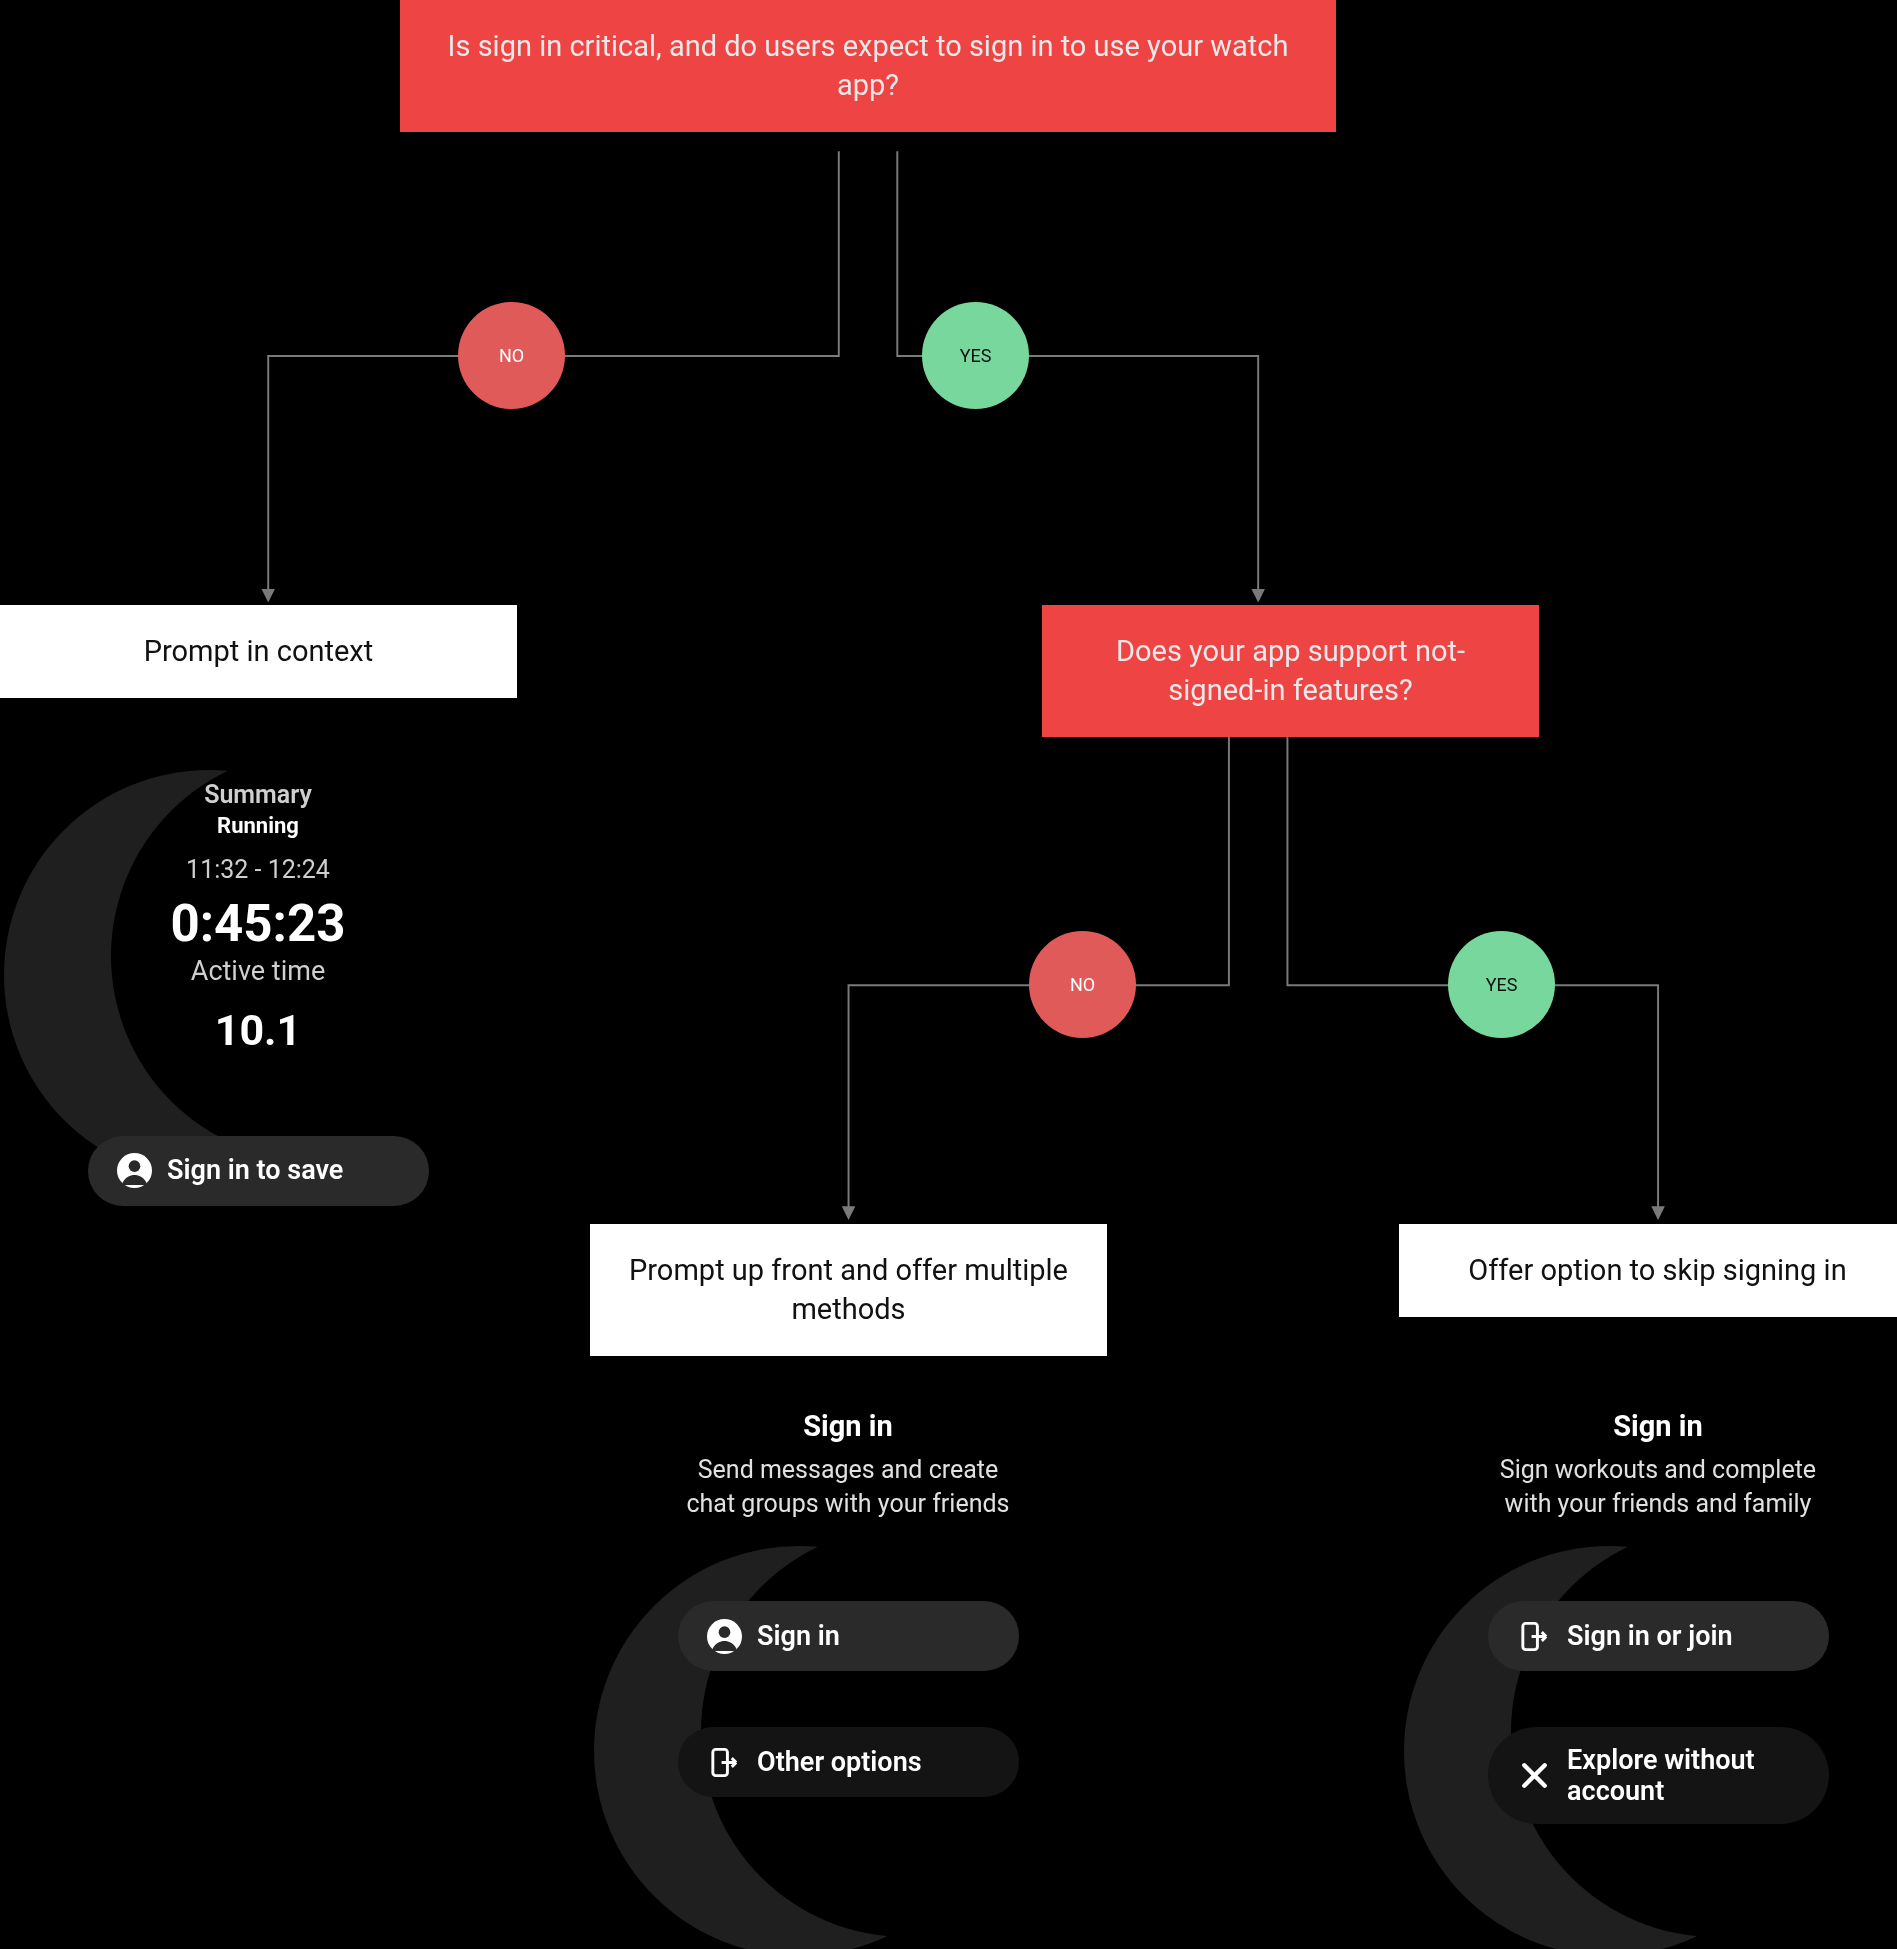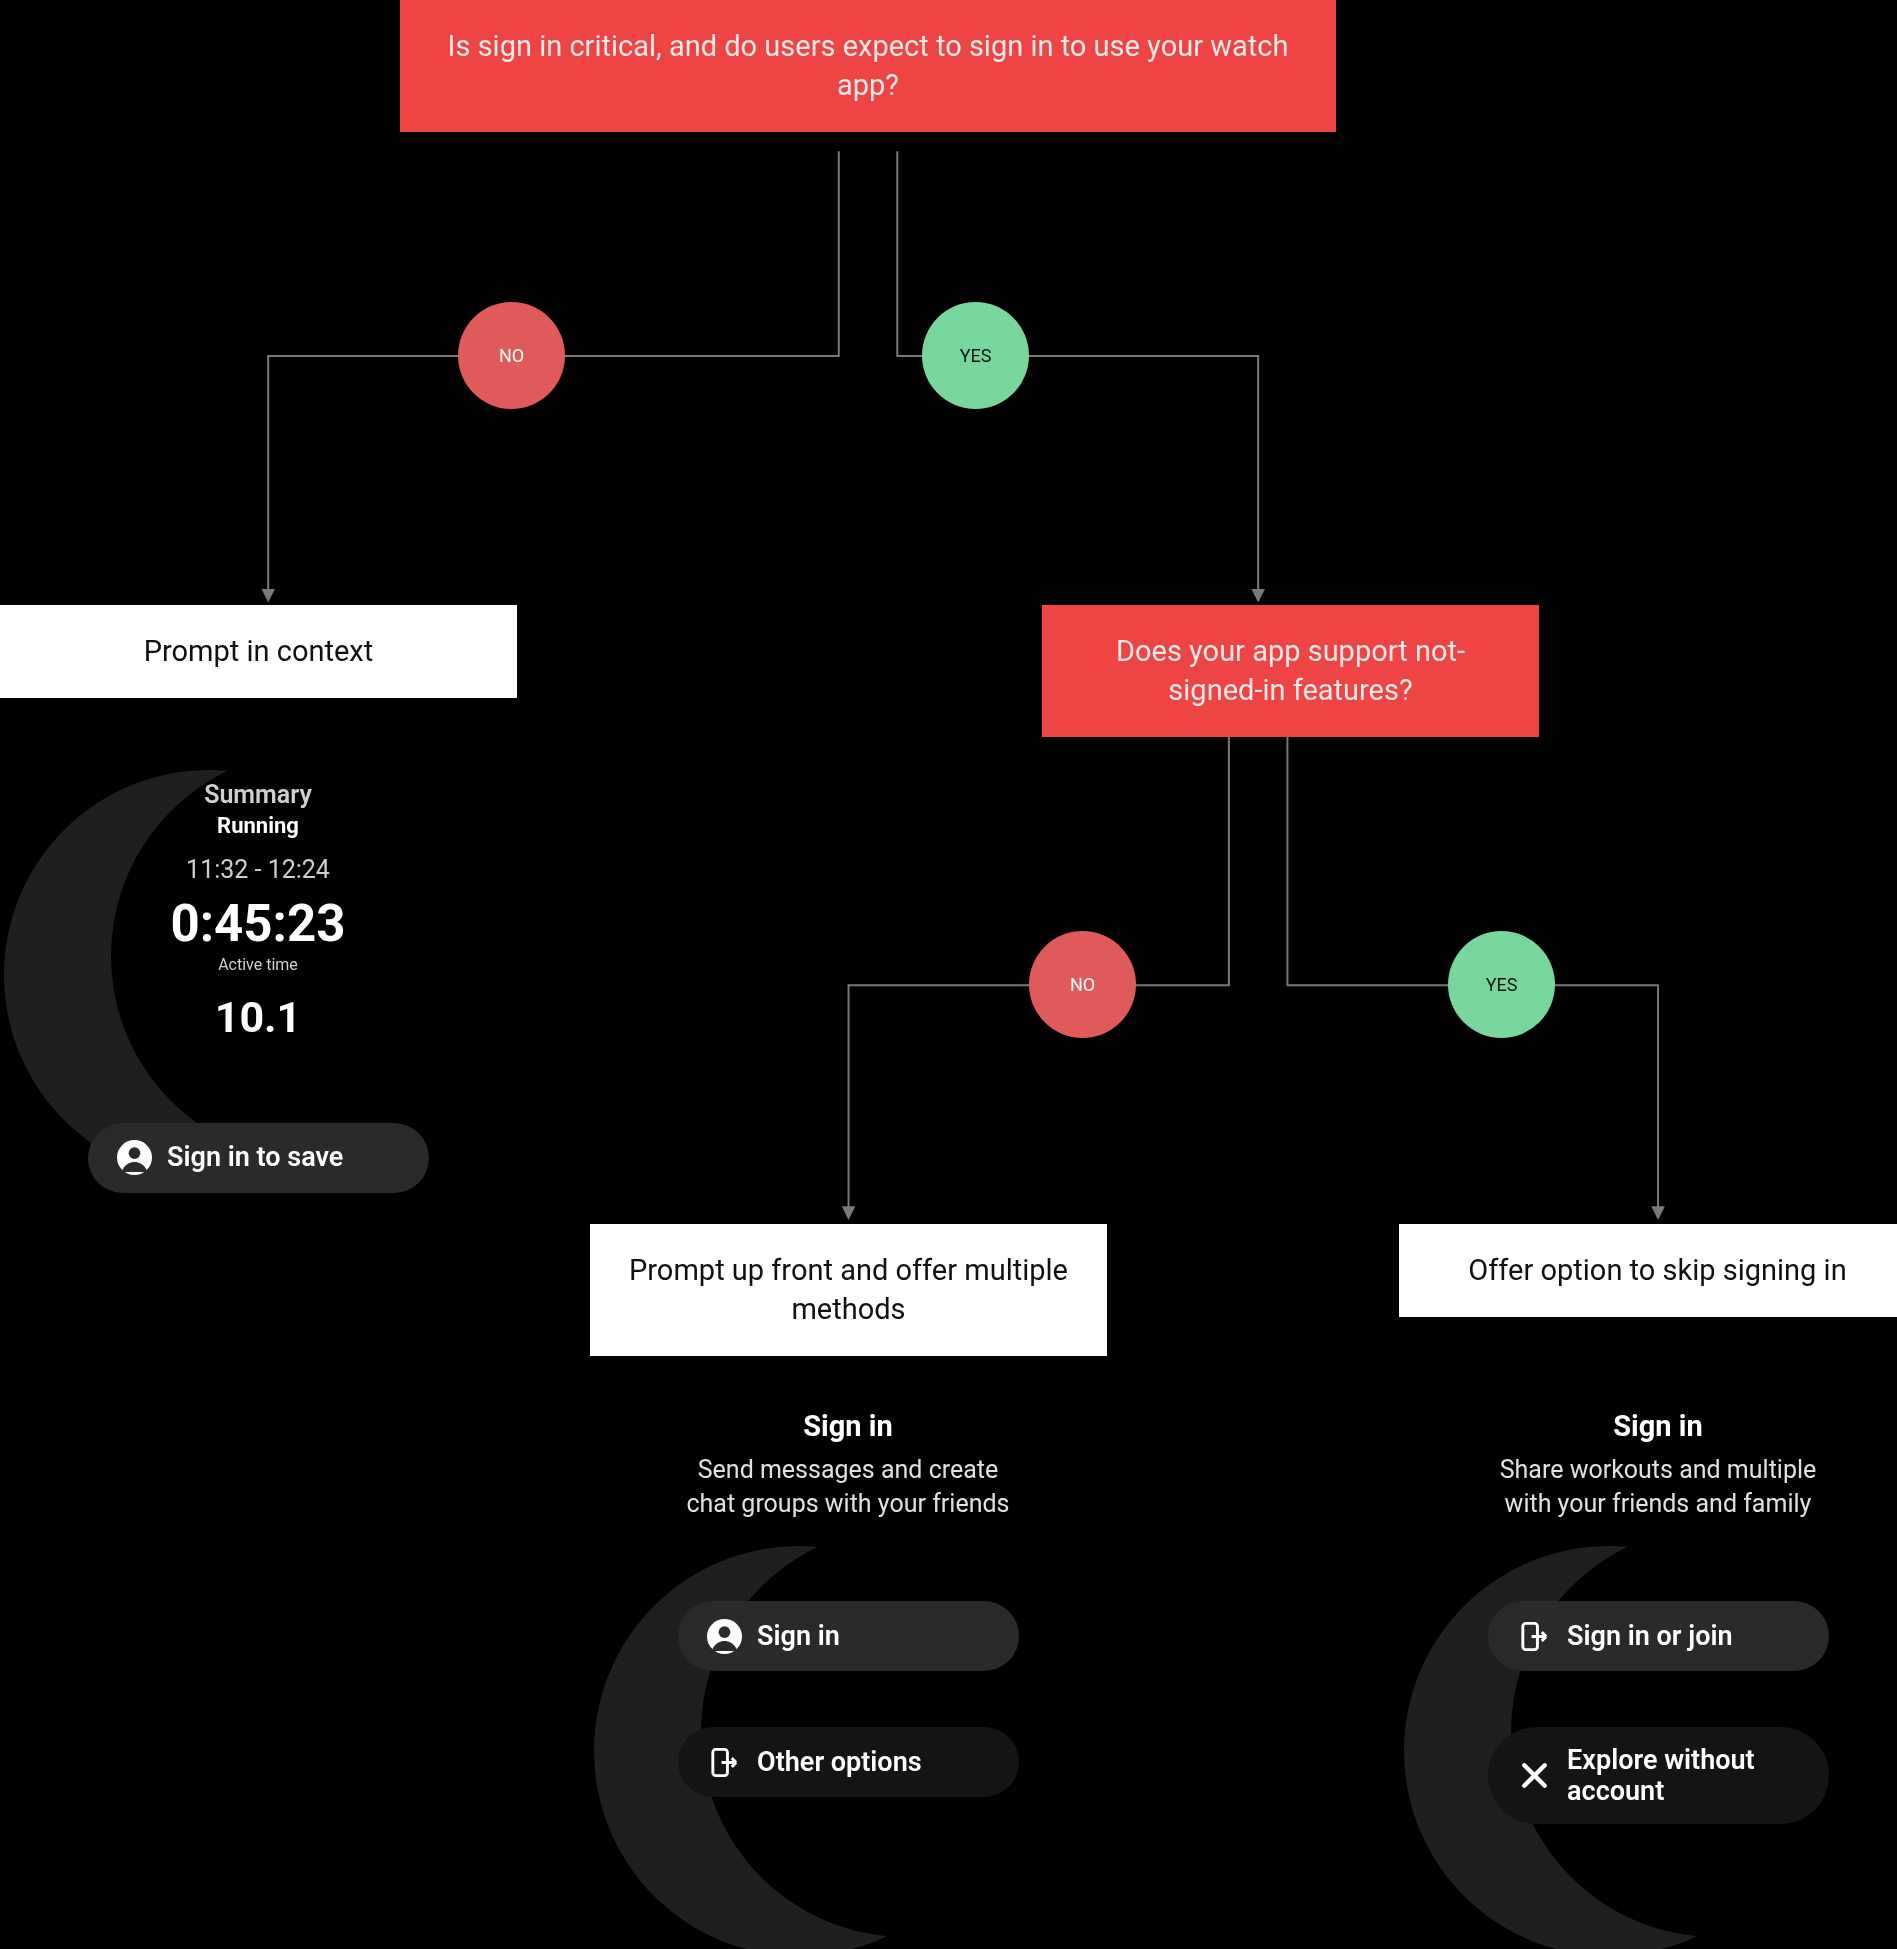--- a/index.html
+++ b/index.html
@@ -83,21 +83,21 @@
     line-height:1.15;
   }
   .chip svg, .chip .icon { flex: 0 0 35px; width:35px; height:35px; }
 
   .watch .title   { font-size: 29px; font-weight: 700; margin-bottom: 9.8px; }
   .watch .desc    { font-size: 25px; color:#e1e1e1; line-height:1.35; padding:0 19.5px;}
   .watch .summary-head { font-size:25px; color:#cfcfcf; font-weight:600; }
   .watch .summary-title{ font-size:22px; font-weight:700; margin-top:3.9px;}
   .watch .range   { font-size:25px; color:#cfcfcf; margin-top:17.6px;}
   .watch .big     { font-size:51px; font-weight:700; margin-top:9.8px;}
-  .watch .caption { font-size:16px; color:#cfcfcf; margin-top:2px;text-align:center;}
+  .watch .caption { font-size:27px; color:#cfcfcf; margin-top:2px;text-align:center;}
   .watch .big2    { font-size:43px; font-weight:700; margin-top:17.6px;}
 </style>
 </head>
 <body>
 
 <div class="canvas">
 
   <svg class="connectors" viewBox="0 0 1946 1999" preserveAspectRatio="none">
     <defs>
       <marker id="arrow" viewBox="0 0 10 10" refX="6" refY="5" markerWidth="7" markerHeight="7" orient="auto">
@@ -185,21 +185,21 @@
     </div>
   </div>
 
   <div class="watch" style="left:1463px; top:1409px;">
     <div class="crescent-bg" style="top:137px;">
       <div class="disc"></div>
         <div class="disc cut"></div>
     </div>
     <div class="content">
       <div class="title">Sign in</div>
-      <div class="desc">Share workouts and multiple with your friends and family</div>
+      <div class="desc">Sign workouts and complete with your friends and family</div>
     </div>
     <div class="chip" style="margin-top:39px;">
       <span class="icon">
         <svg viewBox="0 0 24 24" fill="#fff">
             <rect x="4" y="3" width="10" height="18" rx="2" fill="none" stroke="#fff" stroke-width="2"></rect>
             <path d="M10 12h10m0 0-3-3m3 3-3 3" stroke="#fff" stroke-width="2" fill="none"></path>
           </svg>
       </span>
       <span class="label">Sign in or join</span>
     </div>

